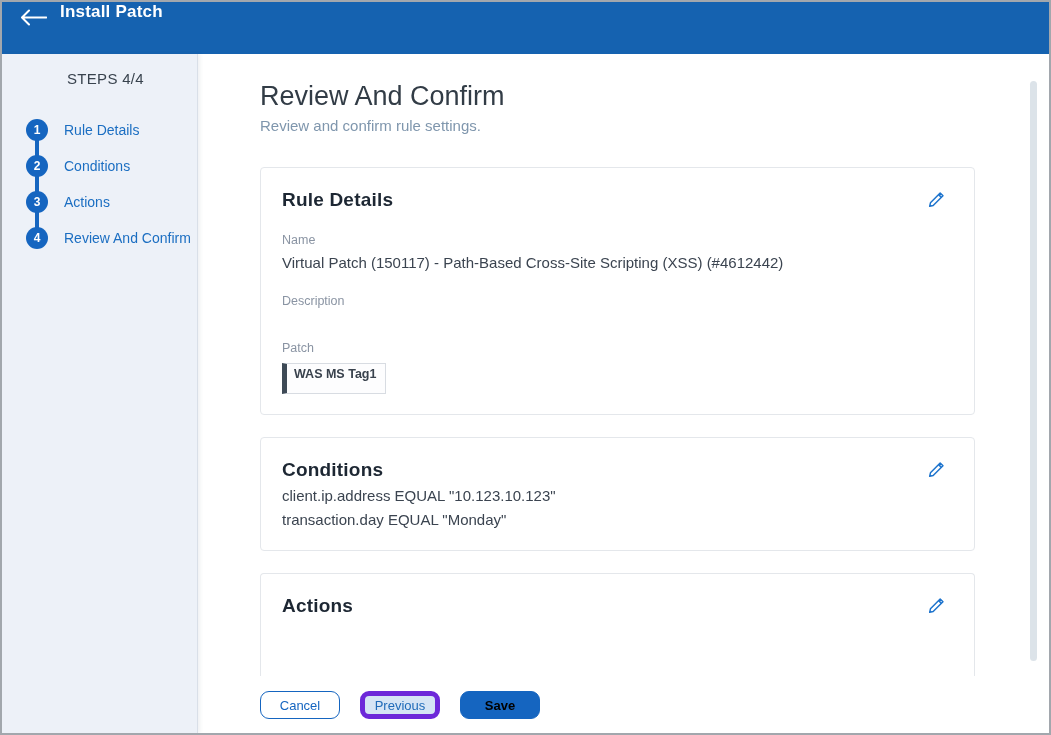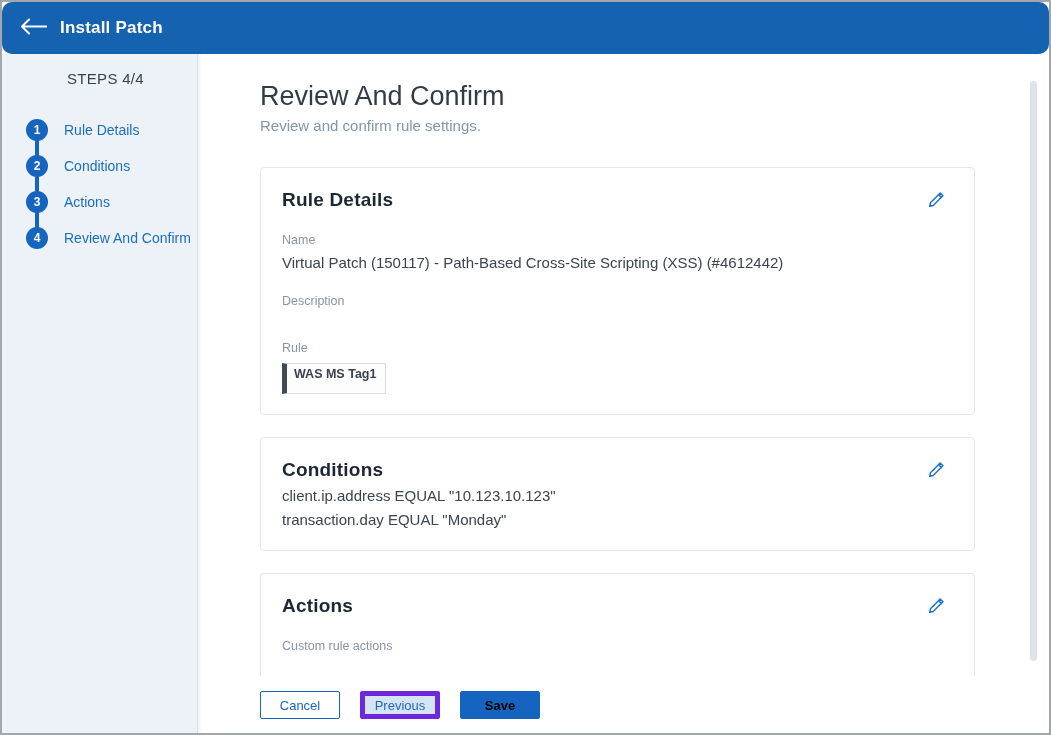--- a/index.html
+++ b/index.html
@@ -12,23 +12,22 @@
     width: 1051px; height: 735px;
     border: 2px solid #a2a7ad;
     display: flex; flex-direction: column;
     background: #fff;
     overflow: hidden;
   }
   
   .app-header {
     height: 52px; flex: 0 0 52px;
     background: var(--header-blue, #1562b0);
-    display: flex; align-items: center;
+    display: flex; 
     padding-left: 14px;
-    border-radius: 10px;
   }
   .back-btn {
     width: 34px; height: 34px;
     display: flex; align-items: center; justify-content: center;
     cursor: pointer; border: none; background: transparent;
   }
   .app-title {
     color: #ffffff; font-size: 17px; font-weight: bold;
     margin-left: 10px; letter-spacing: 0.2px;
   }
@@ -126,21 +125,21 @@
   }
   
   .footer {
     flex: 0 0 56px; background: #fff;
     display: flex; align-items: center; gap: 20px;
     padding-left: 62px; z-index: 1;
   }
   .btn {
     width: 80px; height: 28px;
     font-family: inherit; font-size: 13px;
-    border-radius: 2px; cursor: pointer;
+    border-radius: 9px; cursor: pointer;
     display: flex; align-items: center; justify-content: center;
   }
   .btn-cancel {
     background: #fff; border: 1px solid var(--accent-blue, #1565c0);
     color: var(--accent-blue, #1565c0);
   }
   .btn-previous {
     background: var(--previous-bg, #d5e4f5);
     border: 5px solid #6d28d9;
     color: #1e6ab8;
@@ -215,21 +214,21 @@
                     <path d="M16.2 4.6l3.2 3.2L8.2 18.9l-4 .9.9-4L16.2 4.6z" fill="none" stroke="#1e74cd" stroke-width="1.7" stroke-linejoin="round"></path>
                     <path d="M14.4 6.4l3.2 3.2" fill="none" stroke="#1e74cd" stroke-width="1.7"></path>
                   </svg>
                 </span>
               </button>
             </div>
             <div class="field-label">Name</div>
             <div class="field-value">Virtual Patch (150117) - Path-Based Cross-Site Scripting (XSS) (#4612442)</div>
             <div class="field-label">Description</div>
             <div class="field-value"></div>
-            <div class="field-label" style="margin-top:10px">Rule</div>
+            <div class="field-label" style="margin-top:10px">Patch</div>
             <div>
               <span class="tag-chip">WAS MS Tag1</span>
             </div>
           </section>
 
           <section class="card">
             <div class="card-head">
               <h3 class="card-title">Conditions</h3>
               <button class="edit-btn">
                 <span>
@@ -249,21 +248,20 @@
               <h3 class="card-title">Actions</h3>
               <button class="edit-btn">
                 <span>
                   <svg width="21" height="21" viewBox="0 0 24 24">
                     <path d="M16.2 4.6l3.2 3.2L8.2 18.9l-4 .9.9-4L16.2 4.6z" fill="none" stroke="#1e74cd" stroke-width="1.7" stroke-linejoin="round"></path>
                     <path d="M14.4 6.4l3.2 3.2" fill="none" stroke="#1e74cd" stroke-width="1.7"></path>
                   </svg>
                 </span>
               </button>
             </div>
-            <div class="field-label">Custom rule actions</div>
 
           </section>
 
         </div>
       </div>
 
       <footer class="footer">
         <button class="btn btn-cancel">Cancel</button>
         <button class="btn btn-previous">Previous</button>
         <button class="btn btn-save">Save</button>

